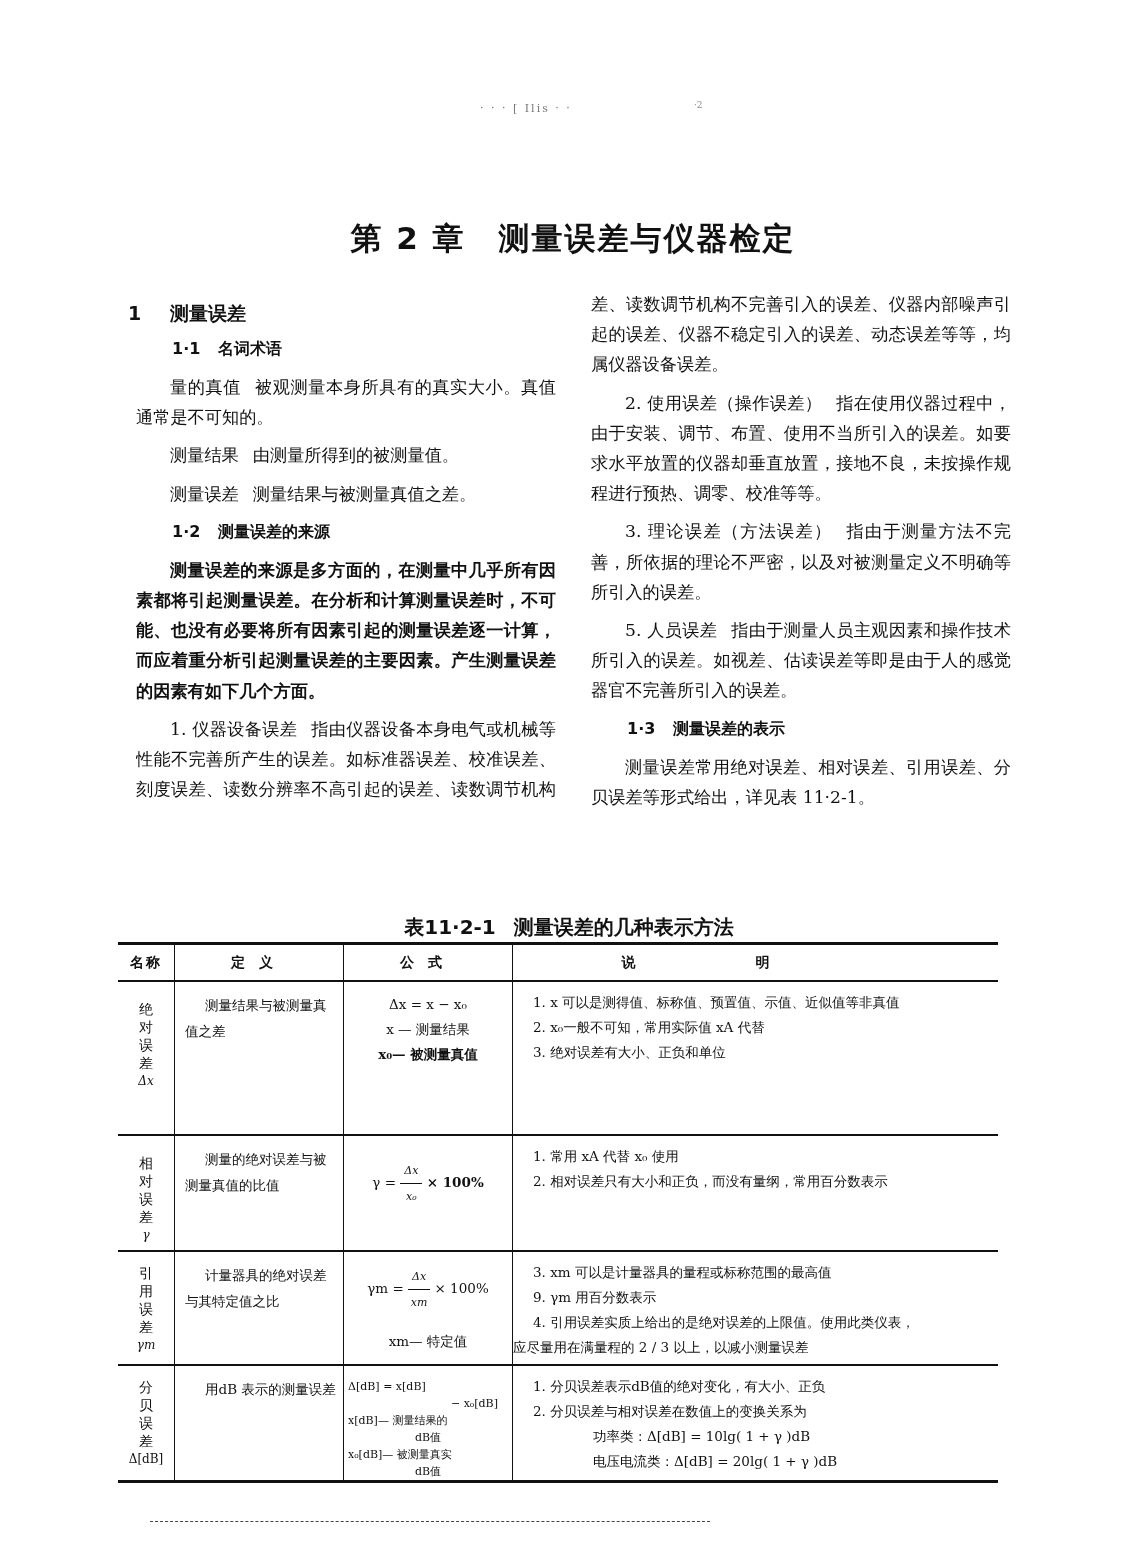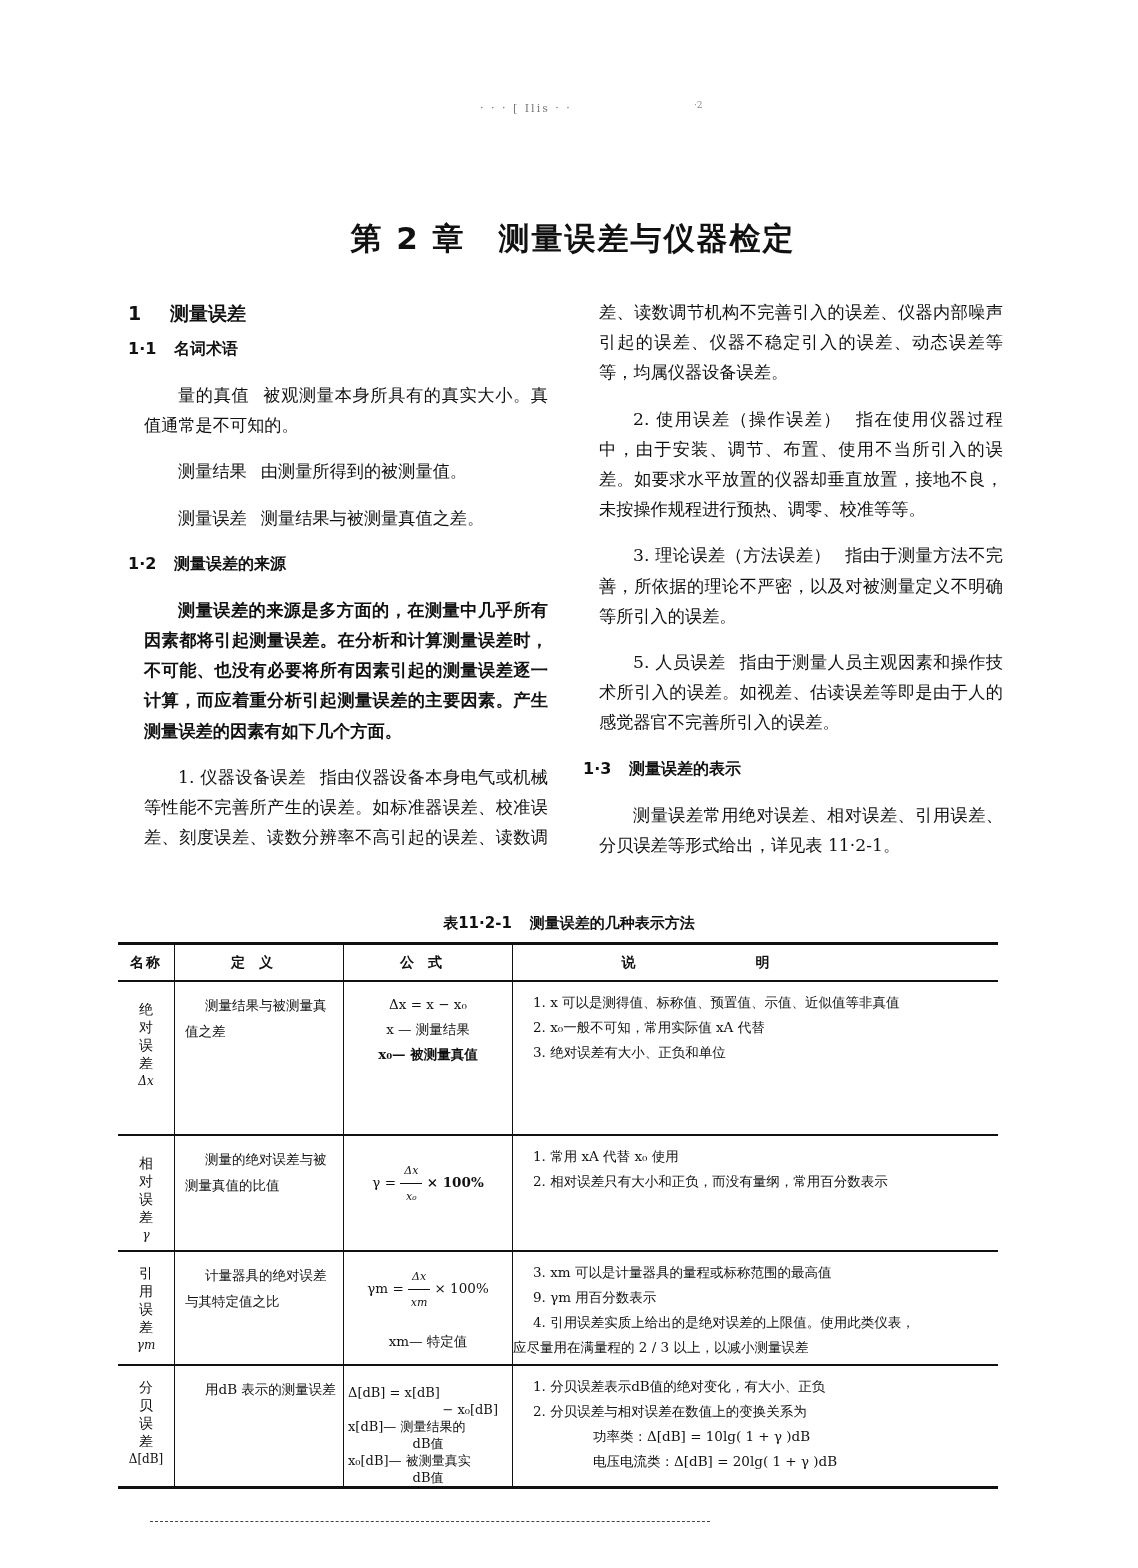--- a/index.html
+++ b/index.html
@@ -14,28 +14,28 @@
     position: absolute; top: 214px; left: 0; width: 1138px; text-align: center;
     font-family: "DejaVu Sans", "Liberation Sans", sans-serif;
     font-size: 31px; font-weight: bold; letter-spacing: 2px;
   }
   .col { position: absolute; top: 292px; width: 436px; font-size: 17.2px; line-height: 30.2px; text-align: justify; }
   .col-left { left: 128px; }
   .col-right { left: 583px; top: 281px; }
   .h1 { font-family: "DejaVu Sans", sans-serif; font-weight: bold; font-size: 19px; line-height: 42px; }
   .h1 .num { display: inline-block; width: 42px; }
   .h2 { font-family: "DejaVu Sans", sans-serif; font-weight: bold; font-size: 16px; line-height: 30px; }
-  .h2 .num { display: inline-block; width: 46px; }
-  p { margin: 16px; }
+  .h2 .num { display: inline-block; width: 46px; margin-left: 44px; }
+  p { margin: 8px; }
   .indent { text-indent: 34px; }
   .term { margin-right: 14px; }
   .bold { font-weight: bold; }
   .table-caption {
     position: absolute; top: 914px; left: 0; width: 1138px; text-align: center;
-    font-family: "DejaVu Sans", sans-serif; font-weight: bold; font-size: 15px;
+    font-family: "DejaVu Sans", sans-serif; font-weight: bold; font-size: 20px;
   }
   .table-caption .cap-num { margin-right: 18px; }
   table.err-table {
     position: absolute; top: 942px; left: 118px; width: 880px;
     border-collapse: collapse; font-size: 13.5px;
   }
   .err-table th {
     font-weight: bold; height: 33px; font-family: "DejaVu Sans", sans-serif; font-size: 14px;
     border-top: 3px solid #111; border-bottom: 2px solid #111;
     letter-spacing: 14px;
@@ -53,21 +53,21 @@
   .formula { padding-top: 10px; line-height: 25px; }
   .frac { display: inline-flex; flex-direction: column; vertical-align: middle; align-items: center; font-size: 11px; font-style: italic; }
   .frac .num { border-bottom: 1.2px solid #111; padding: 0 4px; }
   .notes { padding: 8px 6px 0 20px; line-height: 25px; }
   .notes .cont { margin-left: -20px; }
   .notes .sub { padding-left: 60px; }
   .row-abs td { height: 152px; }
   .row-rel td { height: 114px; }
   .row-ref td { height: 112px; }
   .row-db td { height: 112px; }
-  .formula-db { padding: 18px 4px 0 4px; line-height: 17px; font-size: 13px; text-align: left; }
+  .formula-db { padding: 12px 4px 0 4px; line-height: 17px; font-size: 11px; text-align: left; }
   .formula-db .r { text-align: right; padding-right: 10px; }
   .formula-db .c { text-align: center; }
   .bottom-rule { position: absolute; top: 1521px; left: 150px; width: 560px; border-top: 1px dashed #444; }
 </style>
 </head>
 <body>
 
 <div class="scan-noise">· · · [ Ilis · ·</div>
 <div class="scan-noise2">·2</div>
 

